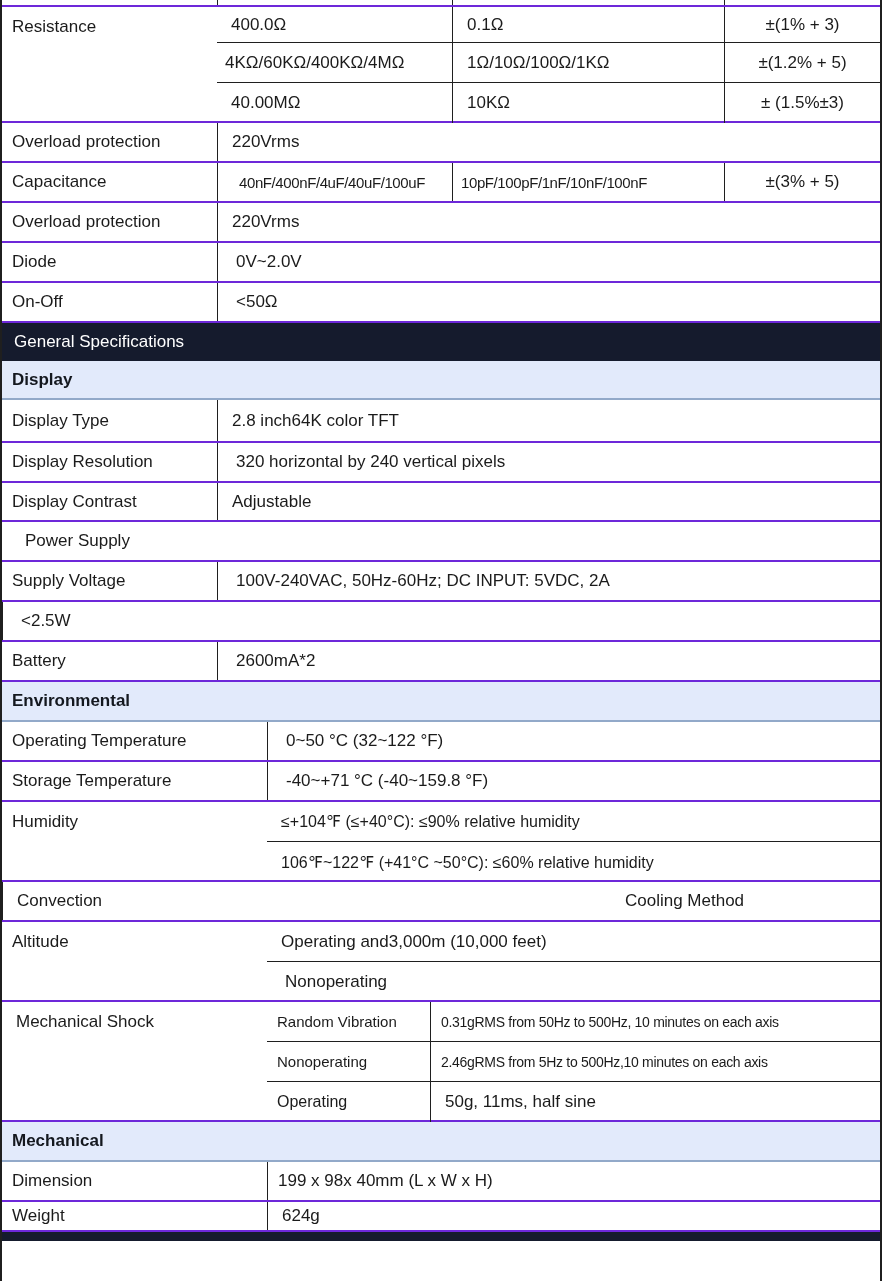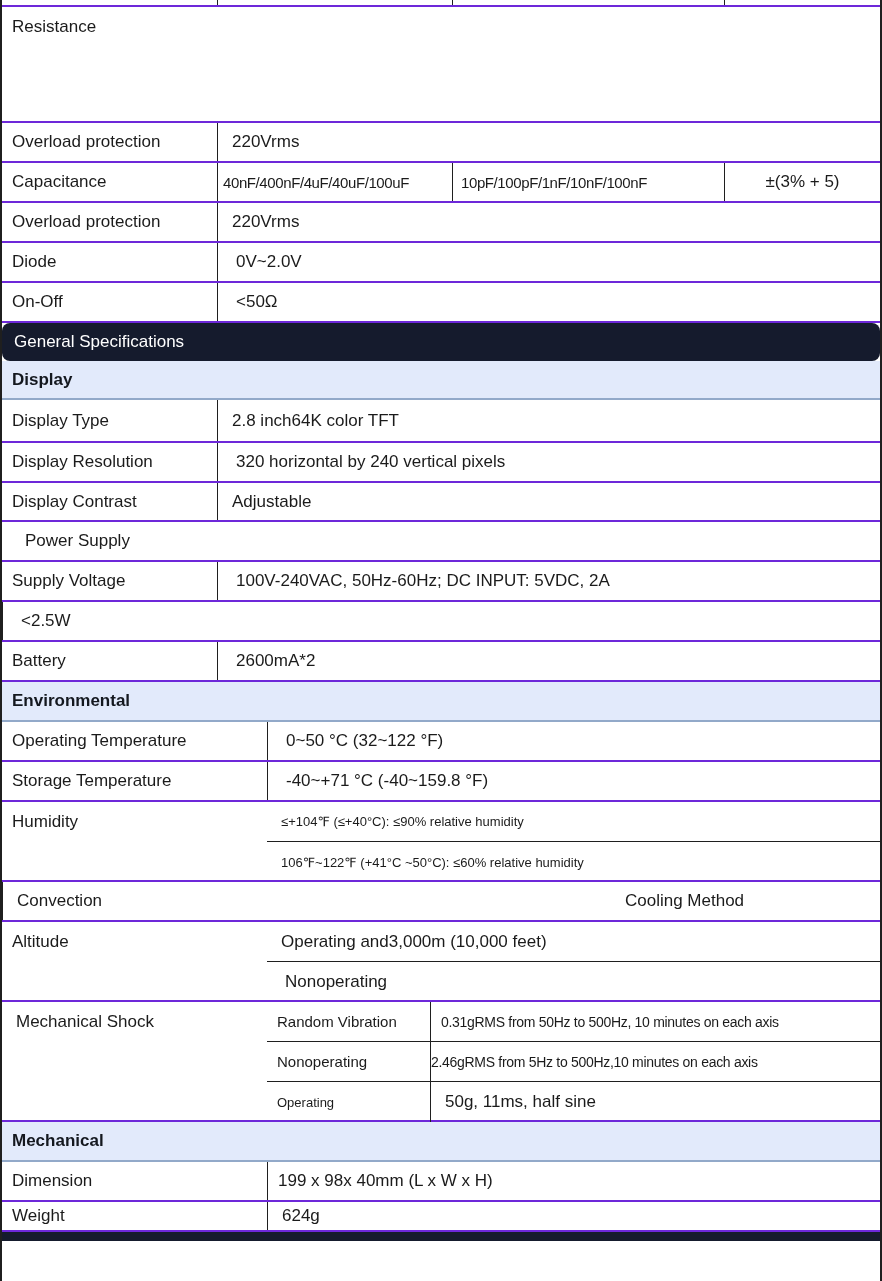--- a/index.html
+++ b/index.html
@@ -26,54 +26,71 @@
   .tiny { font-size:14px; letter-spacing:-0.3px; }
   .top-align { align-items:flex-start; padding-top:10px; }
   .subcol { display:flex; flex-direction:column; flex:1 1 auto; }
   .subrow { display:flex; border-bottom:1px solid #1f1f1f; flex:none; }
   .subrow:last-child { border-bottom:none; }
   
   .h7{height:7px} .h30{height:30px} .h36{height:36px} .h38{height:38px}
   .h39{height:39px} .h40{height:40px} .h43{height:43px}
   .h80{height:80px} .h116{height:116px} .h120{height:120px} .h9{height:9px}
   
-  .dark-hdr { background:#151b2d; color:#ffffff; border-bottom:none;border-radius:8px; }
+  .dark-hdr { background:#151b2d; color:#ffffff; border-bottom:none; }
   .dark-hdr .cell { padding-left:12px; font-size:17px; }
   .blue-hdr { background:#e2eafb; border-bottom:2px solid #92a9c9; }
   .blue-hdr .cell { padding-left:10px; font-size:17px; color:#14181f;font-weight:bold; }
   .plain-hdr .cell { padding-left:10px; font-size:17px;margin-left:13px; }
   .bottom-strip { background:#151b2d; border-bottom:none; }
   .pad18 { padding-left:18px; }
-  .f16 { font-size:13px; }
+  .f16 { font-size:16px; }
   .f15 { font-size:15px; }
 </style>
 </head>
 <body>
 
 <div class="sheet">
 
   <div class="row h7">
     <div class="cell w215"></div>
     <div class="cell div w235"></div>
     <div class="cell div w272"></div>
     <div class="cell div grow"></div>
   </div>
 
   <div class="row h116">
     <div class="cell w215 lbl top-align">Resistance</div>
+    <div class="subcol div">
+      <div class="subrow h36">
+        <div class="cell w235 val">400.0Ω</div>
+        <div class="cell div w272 val">0.1Ω</div>
+        <div class="cell div grow acc">±(1% + 3)</div>
+      </div>
+      <div class="subrow h40">
+        <div class="cell w235 val" style="padding-left:8px">4KΩ/60KΩ/400KΩ/4MΩ</div>
+        <div class="cell div w272 val">1Ω/10Ω/100Ω/1KΩ</div>
+        <div class="cell div grow acc">±(1.2% + 5)</div>
+      </div>
+      <div class="subrow h40">
+        <div class="cell w235 val">40.00MΩ</div>
+        <div class="cell div w272 val">10KΩ</div>
+        <div class="cell div grow acc">± (1.5%±3)</div>
+      </div>
+    </div>
   </div>
 
   <div class="row h40">
     <div class="cell w215 lbl">Overload protection</div>
     <div class="cell div grow val">220Vrms</div>
   </div>
 
   <div class="row h40">
     <div class="cell w215 lbl">Capacitance</div>
-    <div class="cell div w235 val condensed" style="padding-left:5px">40nF/400nF/4uF/40uF/100uF</div>
+    <div class="cell div w235 val condensed" style="padding-left:21px">40nF/400nF/4uF/40uF/100uF</div>
     <div class="cell div w272 val condensed" style="padding-left:8px">10pF/100pF/1nF/10nF/100nF</div>
     <div class="cell div grow acc">±(3% + 5)</div>
   </div>
 
   <div class="row h40">
     <div class="cell w215 lbl">Overload protection</div>
     <div class="cell div grow val">220Vrms</div>
   </div>
 
   <div class="row h40">
@@ -164,21 +181,21 @@
 
   <div class="row h120">
     <div class="cell w265 lbl top-align" style="padding-left:14px">Mechanical Shock</div>
     <div class="subcol div">
       <div class="subrow h40">
         <div class="cell w163 lbl f15">Random Vibration</div>
         <div class="cell div grow val tiny" style="padding-left:10px">0.31gRMS from 50Hz to 500Hz, 10 minutes on each axis</div>
       </div>
       <div class="subrow h40">
         <div class="cell w163 lbl f15">Nonoperating</div>
-        <div class="cell div grow val tiny" style="padding-left:0">2.46gRMS from 5Hz to 500Hz,10 minutes on each axis</div>
+        <div class="cell div grow val tiny" style="padding-left:10px">2.46gRMS from 5Hz to 500Hz,10 minutes on each axis</div>
       </div>
       <div class="subrow h40">
         <div class="cell w163 lbl f16">Operating</div>
         <div class="cell div grow val">50g, 11ms, half sine</div>
       </div>
     </div>
   </div>
 
   <div class="row h40 blue-hdr">
     <div class="cell grow">Mechanical</div>

